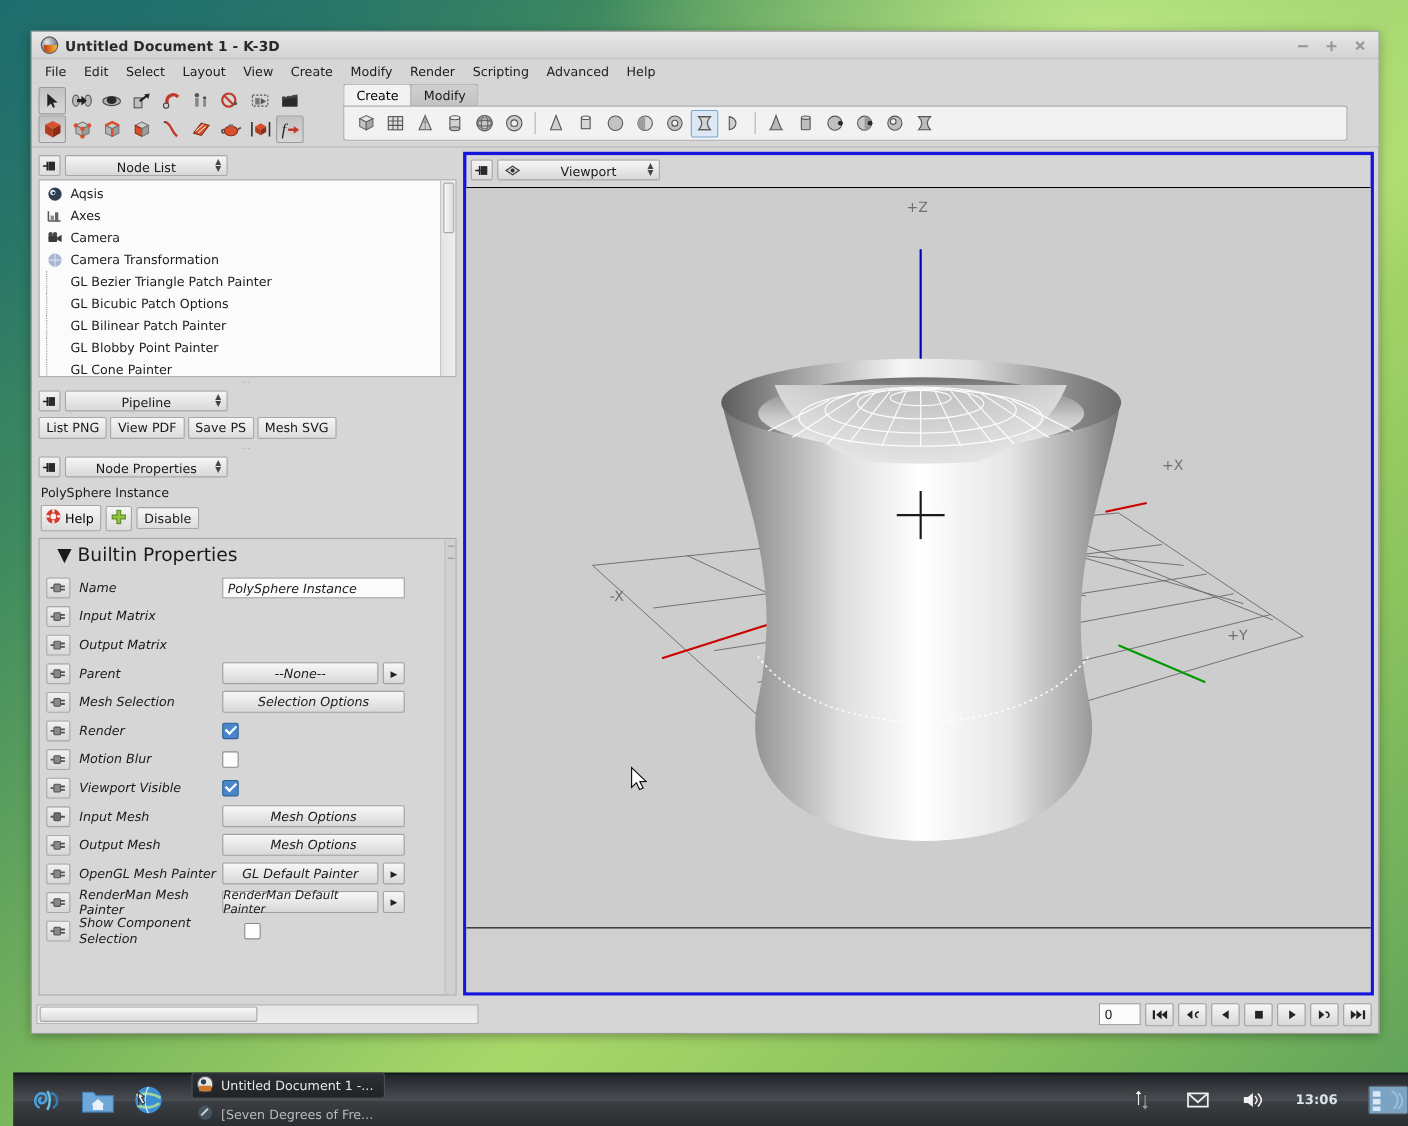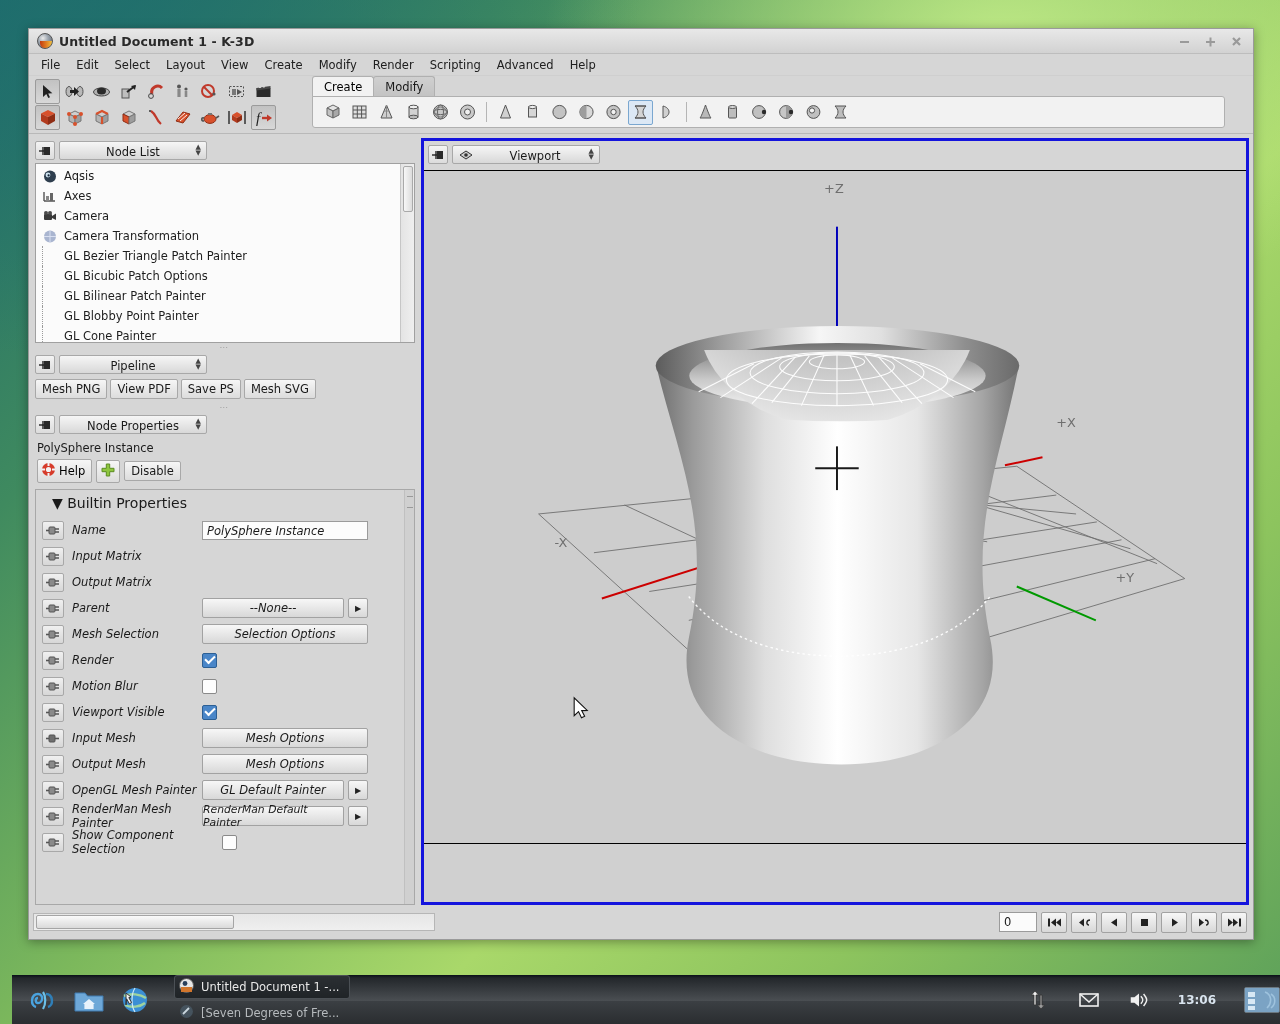--- a/index.html
+++ b/index.html
@@ -156,21 +156,21 @@
     display:flex; align-items:center; gap:3px; font-size:11.5px; padding:2px 6px 2px 3px;
     border:1px solid #a8a8a8; border-radius:2px;
     background:linear-gradient(to bottom,#f6f6f6,#dcdcdc); cursor:default;
   }
 
   .props {
     flex:1; min-height:0; border:1px solid #a8a8a8; background:#d6d6d6;
     margin-left:2px; display:flex; overflow:hidden;
   }
   .props-inner { flex:1; padding: 4px 0 0 6px; overflow:hidden; }
-  .prop-group { font-size:14px; color:#1a1a1a; padding: 1px 0 6px 10px; }
+  .prop-group { font-size:17px; color:#1a1a1a; padding: 1px 0 6px 10px; }
   .prop-row { display:flex; align-items:center; height:26px;font-style:italic; }
   .plug {
     width:22px; height:19px; flex:0 0 22px; border:1px solid #a8a8a8; border-radius:2px;
     background:linear-gradient(to bottom,#f0f0f0,#d7d7d7);
     display:flex; align-items:center; justify-content:center; margin-right:8px; cursor:default;
   }
   .prop-label { font-size:11.5px; color:#1a1a1a; width:130px; flex:0 0 130px; }
   .prop-ctl { flex:1; display:flex; align-items:center; }
   .txtfield {
     width:166px; height:19px; border:1px solid #9b9b9b; background:#fcfcfc;
@@ -672,21 +672,21 @@
         </div>
         <div class="combo">
           <span>Pipeline</span>
           <span class="spin">
               <i>▲</i>
               <i>▼</i>
             </span>
         </div>
       </div>
       <div class="pipe-btns">
-        <div class="sbtn">Mesh PNG</div>
+        <div class="sbtn">List PNG</div>
         <div class="sbtn">View PDF</div>
         <div class="sbtn">Save PS</div>
         <div class="sbtn">Mesh SVG</div>
       </div>
 
       <div class="sep-handle">
           <span>⋯</span>
         </div>
 
       <div class="panel-head">

